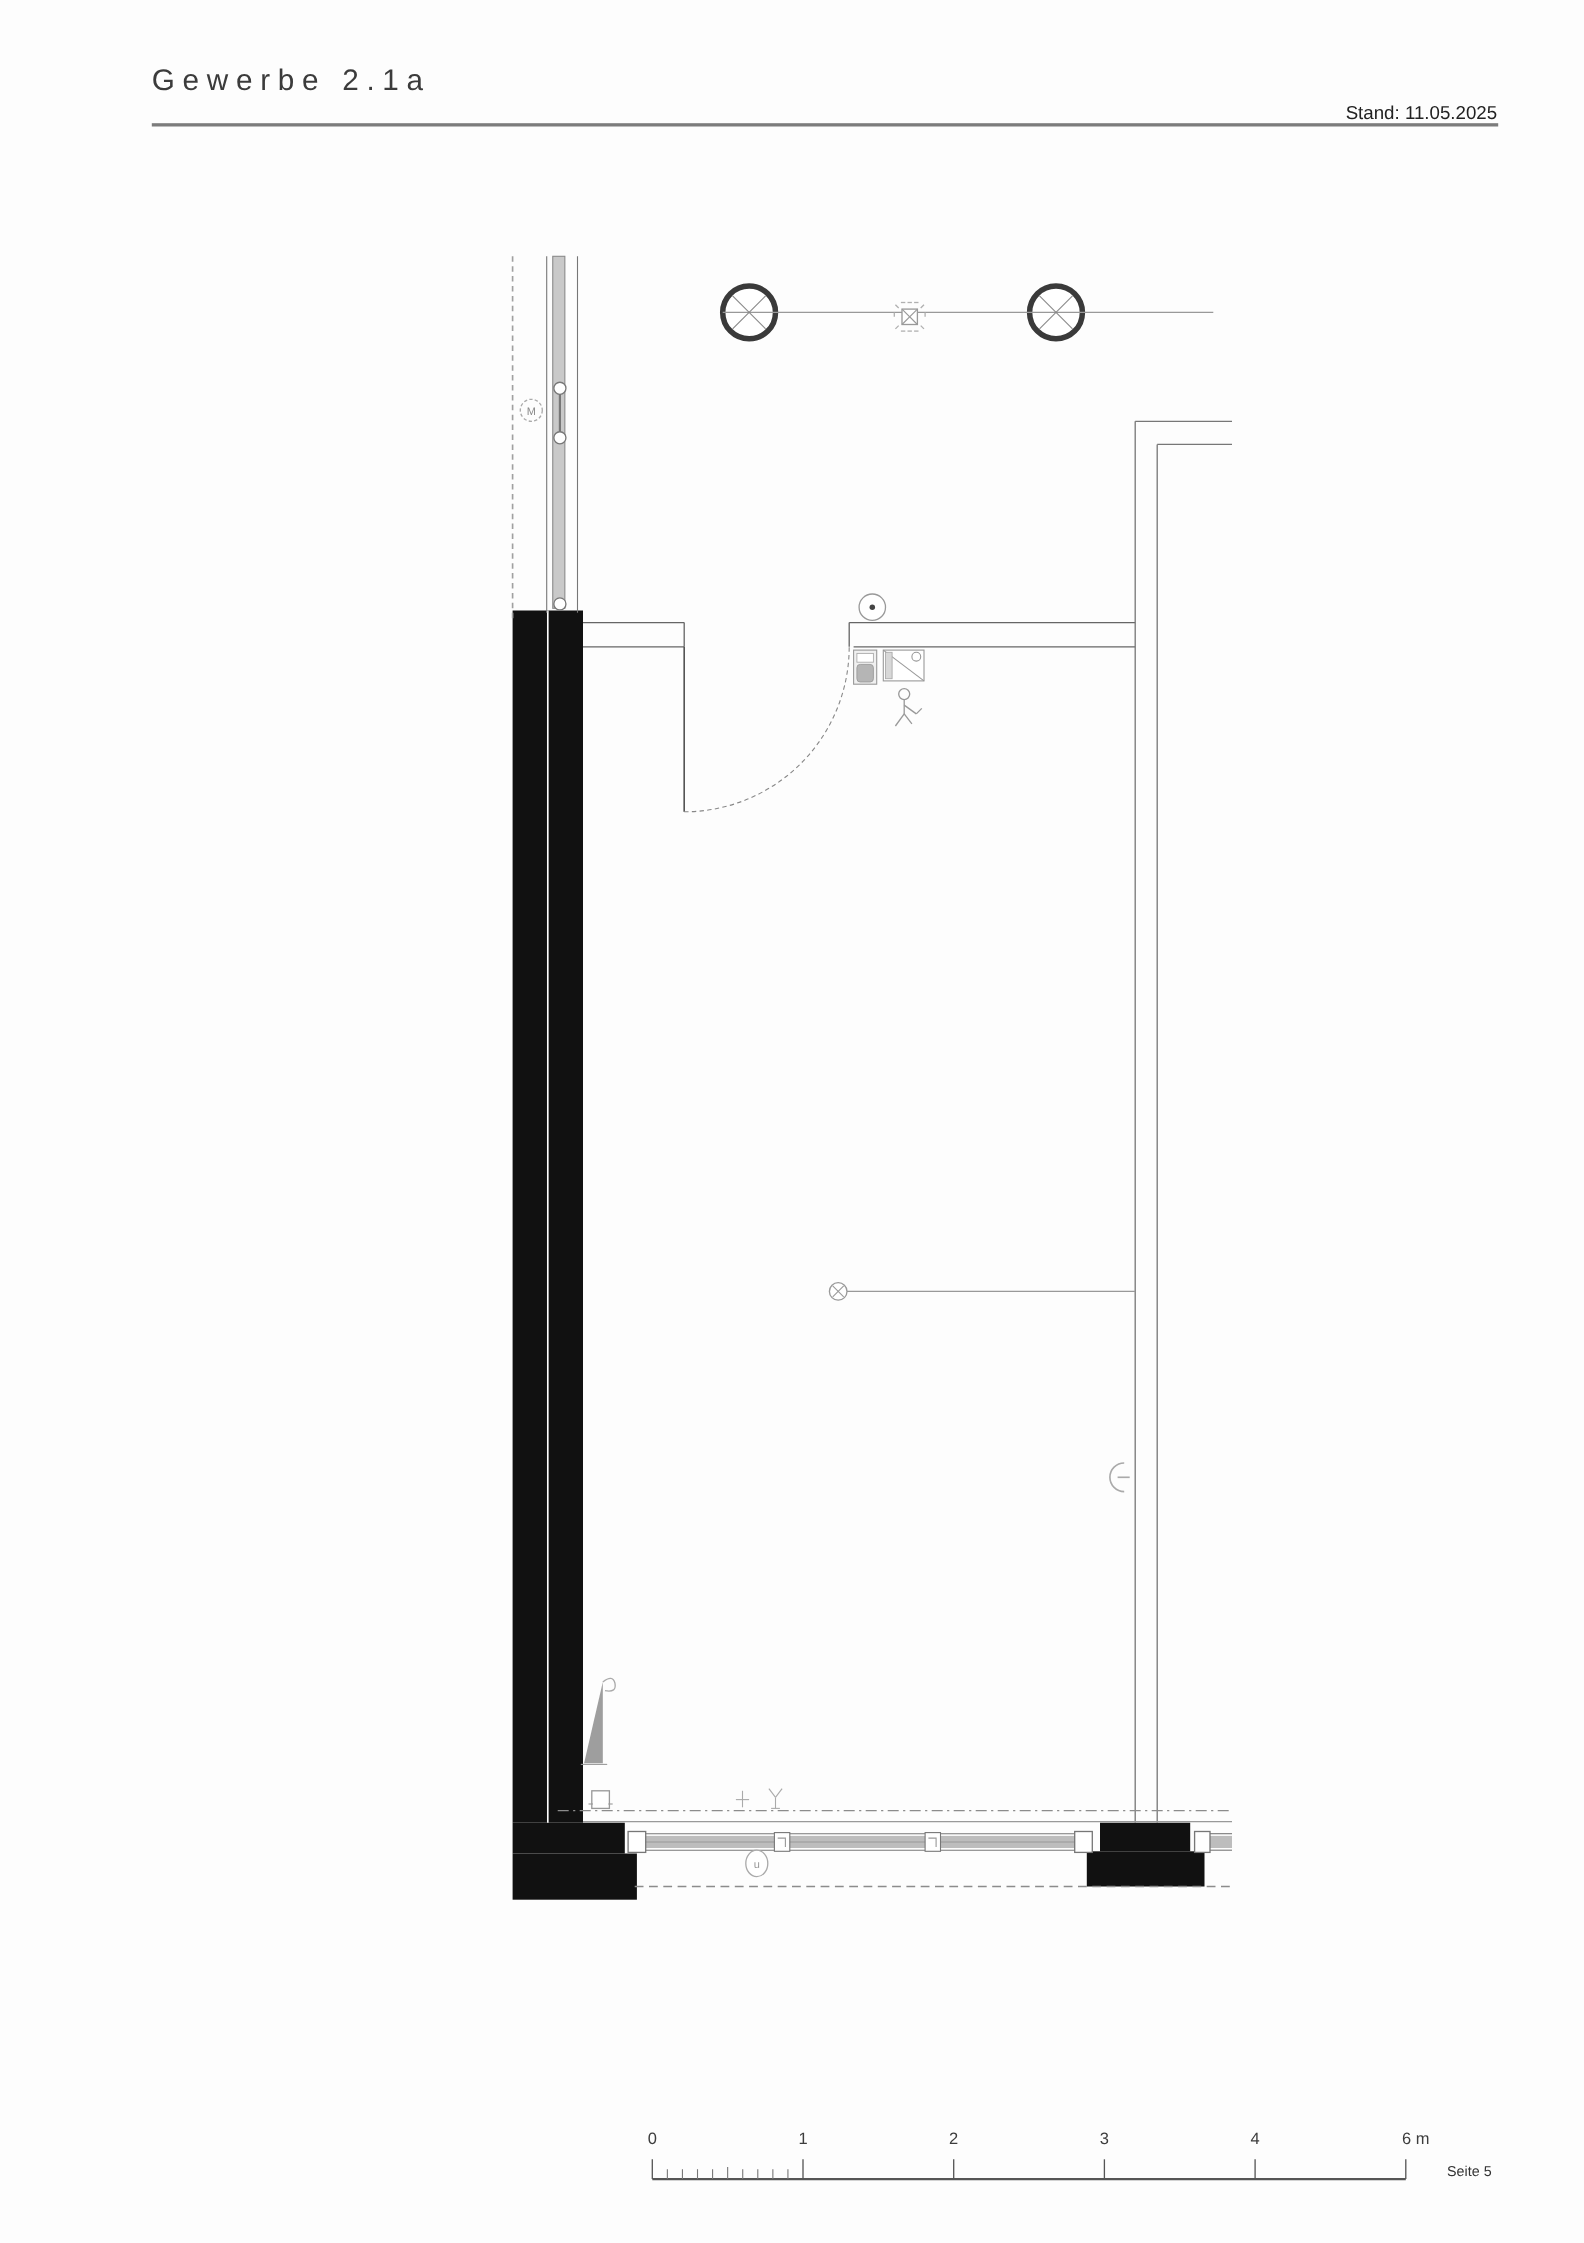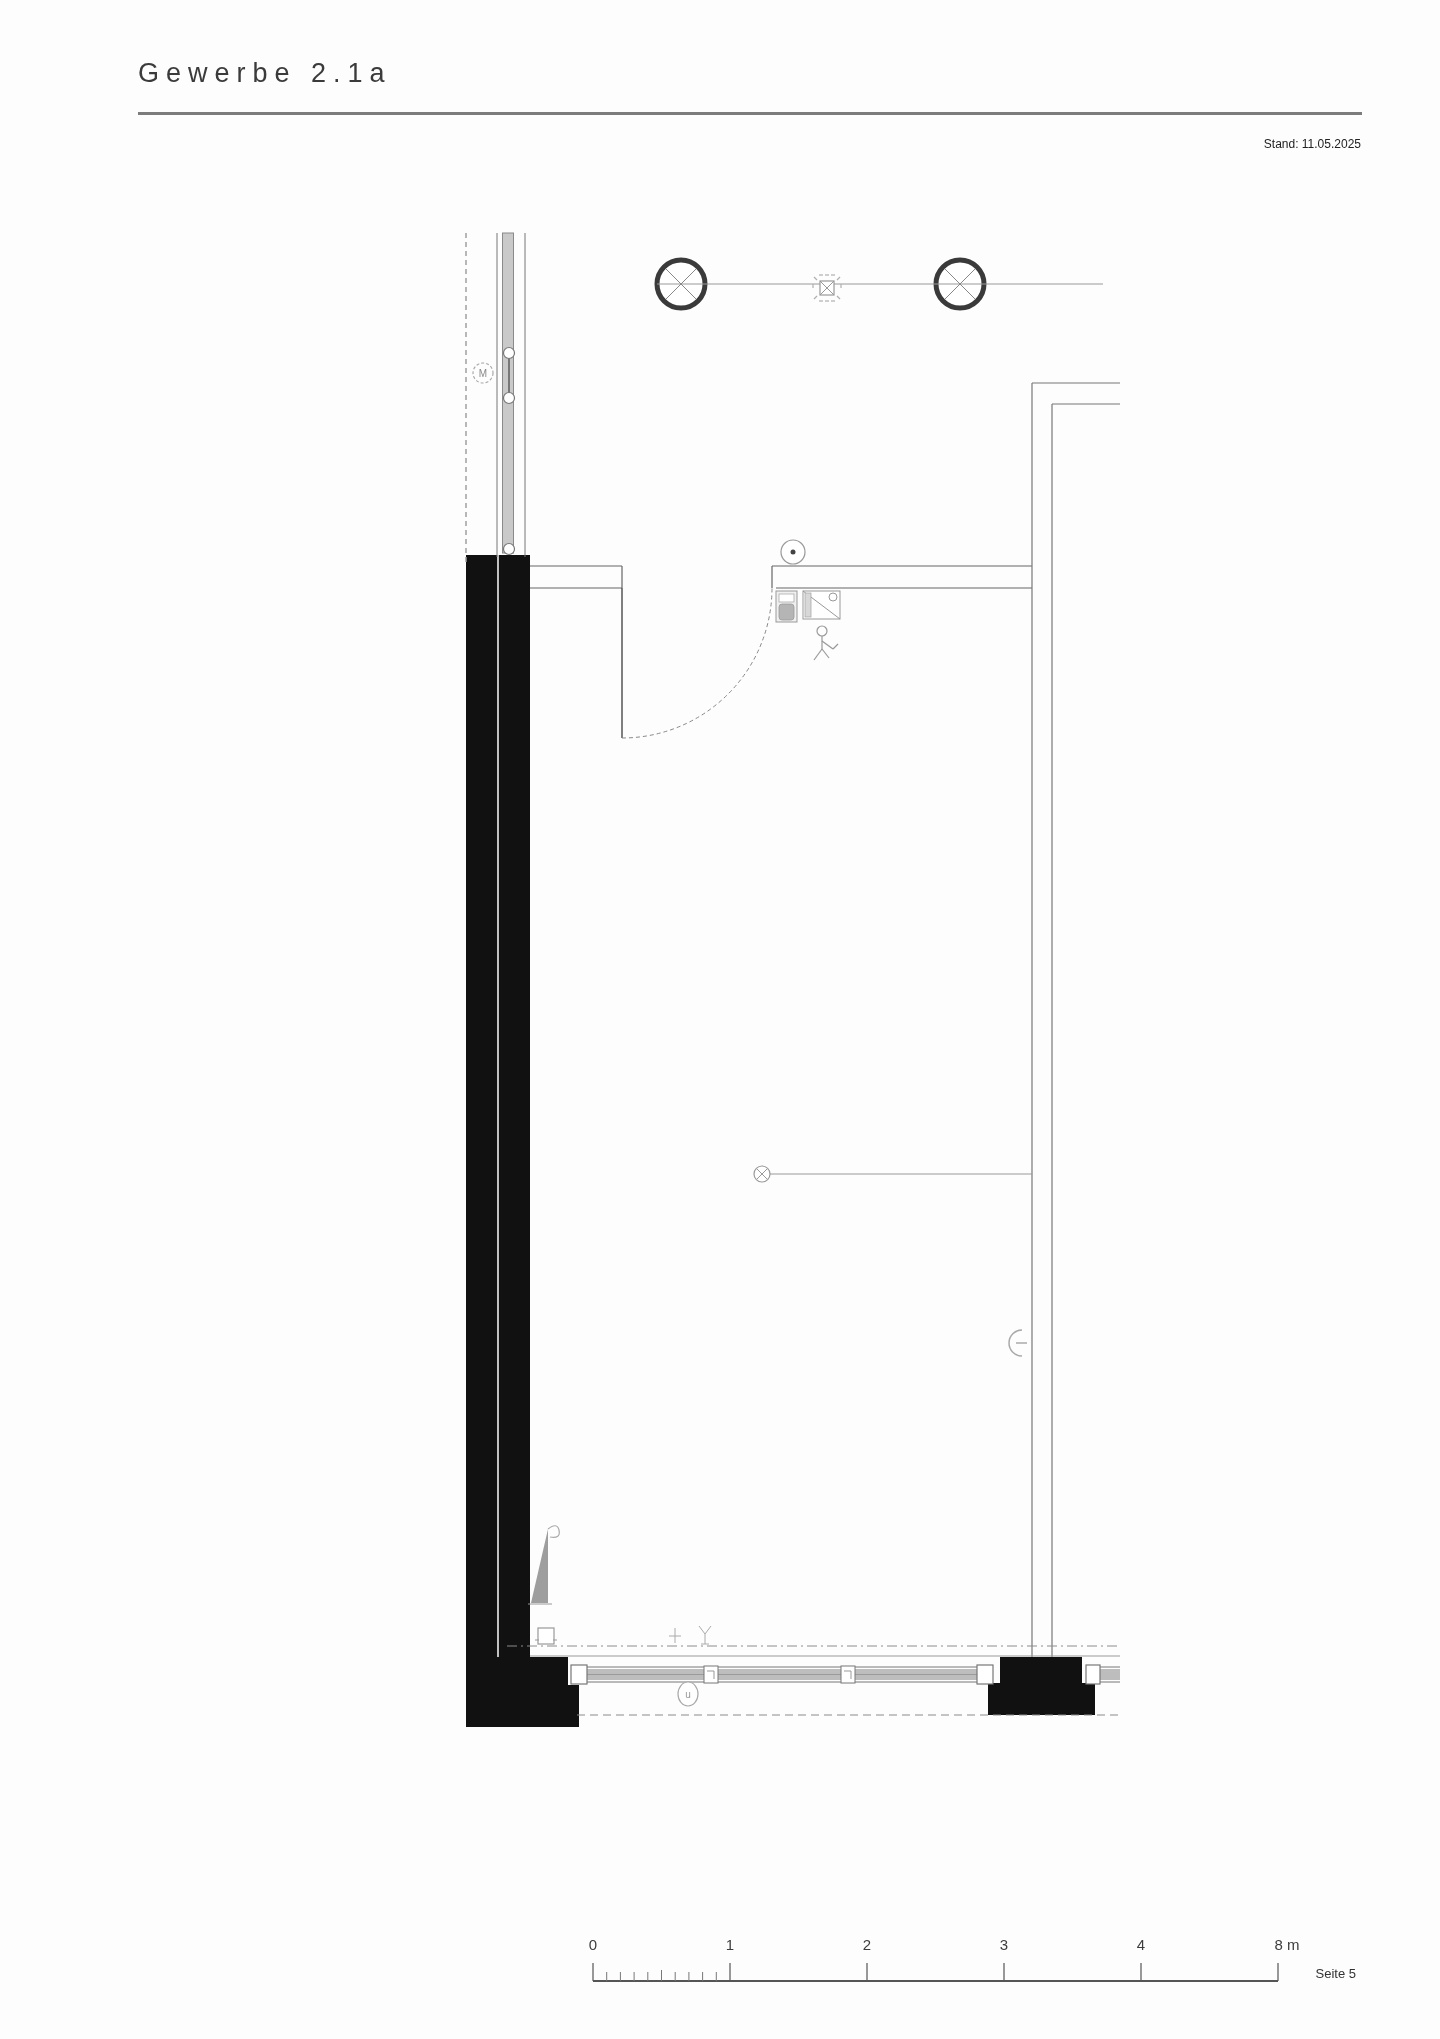--- a/index.html
+++ b/index.html
@@ -14,21 +14,21 @@
     position:absolute;left:138px;top:58px;
     font-size:27px;font-weight:normal;letter-spacing:7px;
     color:#3b3b3b;white-space:nowrap;
   }
   .title-rule{
     position:absolute;left:138px;top:112px;
     width:1224px;height:3px;background:#7c7c7c;
   }
   .stand-text{
     position:absolute;right:79px;top:93px;
-    font-size:12px;color:#222;white-space:nowrap;margin-top:44px;
+    font-size:17px;color:#222;white-space:nowrap;
   }
   .plan-svg{position:absolute;left:0;top:0;}
   .scale-label{
     position:absolute;top:1936px;
     font-size:15px;color:#3d3d3d;
     transform:translateX(-50%);white-space:nowrap;
   }
   .seite-text{
     position:absolute;right:84px;top:1966px;
     font-size:13px;color:#333;white-space:nowrap;
@@ -226,15 +226,15 @@
       <line x1="716.3" y1="1981" x2="716.3" y2="1972"></line>
     </g>
   </g>
 </svg>
 
 <span class="scale-label" style="left:593px">0</span>
 <span class="scale-label" style="left:730px">1</span>
 <span class="scale-label" style="left:867px">2</span>
 <span class="scale-label" style="left:1004px">3</span>
 <span class="scale-label" style="left:1141px">4</span>
-<span class="scale-label" style="left:1287px">8 m</span>
+<span class="scale-label" style="left:1287px">6 m</span>
 
 <div class="seite-text">Seite 5</div>
 
 </body></html>

